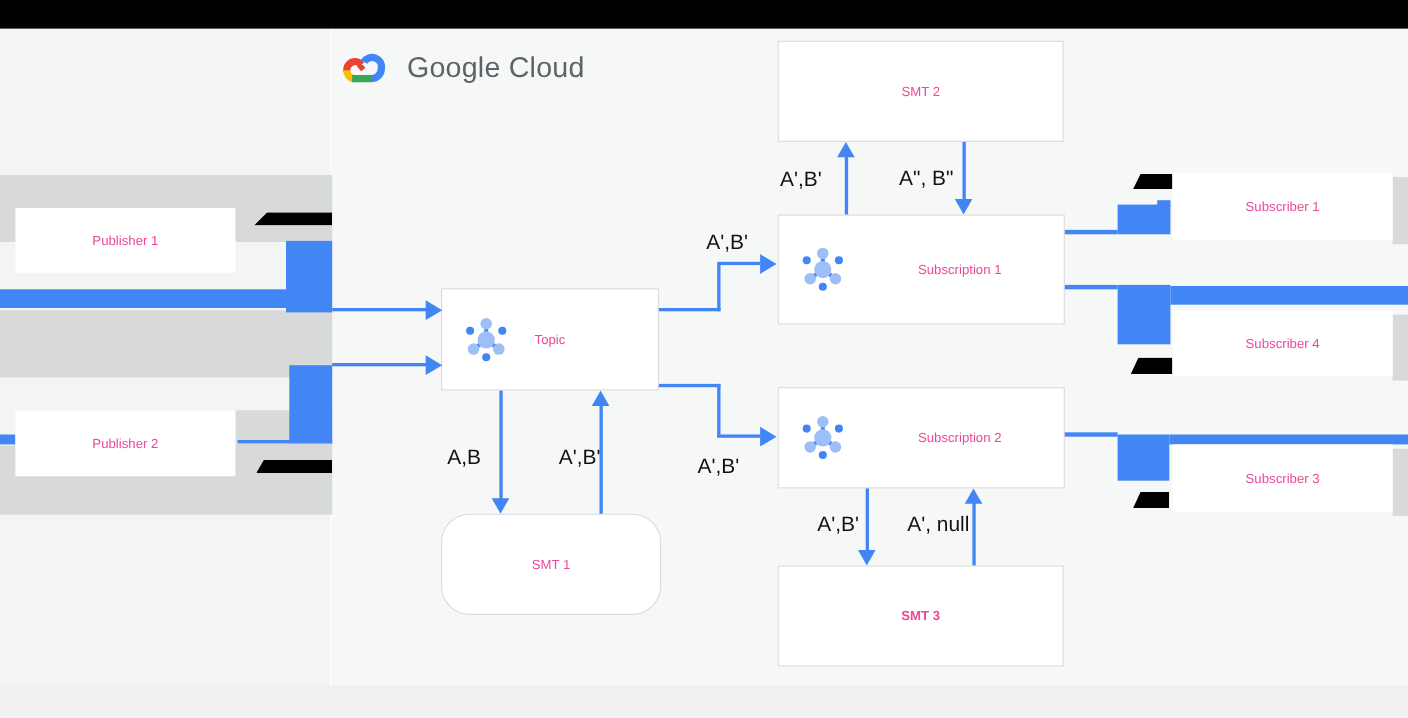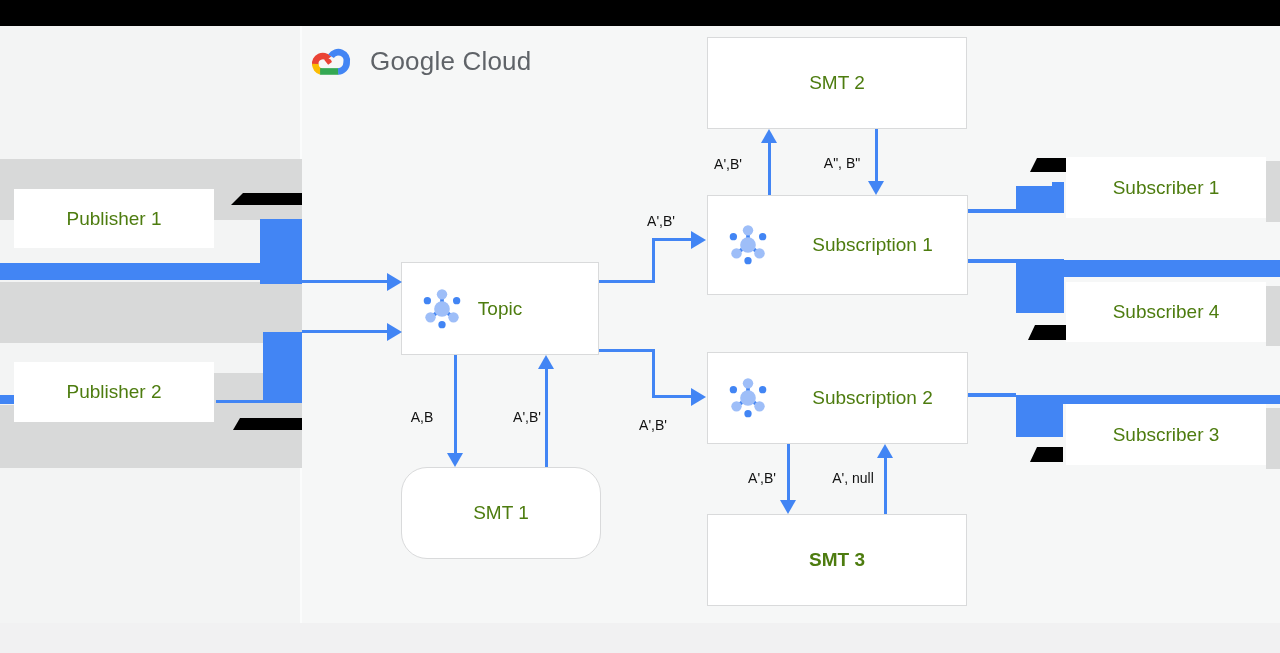--- a/index.html
+++ b/index.html
@@ -12,25 +12,25 @@
   .main-bg{left:302px;top:26px;width:978px;height:597px;background:#f6f7f7;}
   .bottom-strip{left:0;top:623px;width:1280px;height:30px;background:#f1f1f2;}
   .gray{background:#d8d9d9;}
   .blue{background:#4285f4;}
   .blk{background:#000;}
   .skew-l{clip-path:polygon(12px 0,100% 0,100% 100%,0 100%);}
   .skew-s{clip-path:polygon(7px 0,100% 0,100% 100%,0 100%);}
   .node{background:#fff;border:1px solid #d9dadb;box-sizing:border-box;}
   .node.plain{border:none;}
   .node-label{position:absolute;inset:0;display:flex;align-items:center;justify-content:center;
-    font-size:19px;color:#4d7c0f;white-space:nowrap;}
+    font-size:12px;color:#ec4899;white-space:nowrap;}
   .node-label.indent{left:70px;}
   .node-icon{position:absolute;left:17px;top:50%;transform:translateY(-50%);width:46px;height:46px;}
   .edge{background:#4285f4;}
-  .edge-label{position:absolute;transform:translate(-50%,-50%);font-size:14px;color:#111;white-space:nowrap;}
+  .edge-label{position:absolute;transform:translate(-50%,-50%);font-size:19px;color:#111;white-space:nowrap;}
   .ah{width:0;height:0;}
   .ah.right{border-top:9px solid transparent;border-bottom:9px solid transparent;border-left:15px solid #4285f4;}
   .ah.up{border-left:8px solid transparent;border-right:8px solid transparent;border-bottom:14px solid #4285f4;}
   .ah.down{border-left:8px solid transparent;border-right:8px solid transparent;border-top:14px solid #4285f4;}
   .logo-wrap{left:308px;top:42px;width:232px;height:38px;display:flex;align-items:center;gap:16px;text-align:center;}
   .logo-text{font-size:26px;color:#5f6368;letter-spacing:.2px;}
 </style>
 </head>
 <body>
 
@@ -52,21 +52,21 @@
   <div class="abs blue" style="left:263px;top:332px;width:39px;height:71px;"></div>
   <div class="abs blue" style="left:0;top:395px;width:14px;height:9px;"></div>
   <div class="abs blue" style="left:216px;top:400px;width:86px;height:3px;"></div>
 
   <div class="abs blk skew-l" style="left:231px;top:193px;width:71px;height:12px;"></div>
   <div class="abs blk skew-s" style="left:233px;top:418px;width:69px;height:12px;"></div>
 
   <div class="abs node plain" style="left:14px;top:189px;width:200px;height:59px;">
     <div class="node-label">Publisher 1</div>
   </div>
-  <div class="abs node plain" style="left:14px;top:362px;width:200px;height:60px;">
+  <div class="abs node plain" style="left:14px;top:373px;width:200px;height:60px;">
     <div class="node-label">Publisher 2</div>
   </div>
 
   <div class="abs logo-wrap">
     <svg width="46" height="37" viewBox="0 0 96 78">
       <path d="M15,46 A16,16 0 0 1 43,33" fill="none" stroke="#ea4335" stroke-width="14"></path>
       <path d="M15,44 A16,16 0 0 0 27,60" fill="none" stroke="#fbbc04" stroke-width="14"></path>
       <path d="M25,60 L64,60" fill="none" stroke="#34a853" stroke-width="14"></path>
       <path d="M48,28 A18,18 0 0 1 81,41 A19,19 0 0 1 63,60" fill="none" stroke="#4285f4" stroke-width="14"></path>
       <path d="M34,36 A9,9 0 0 1 50,40 L42,46 Z" fill="#ea4335" stroke="none"></path>

